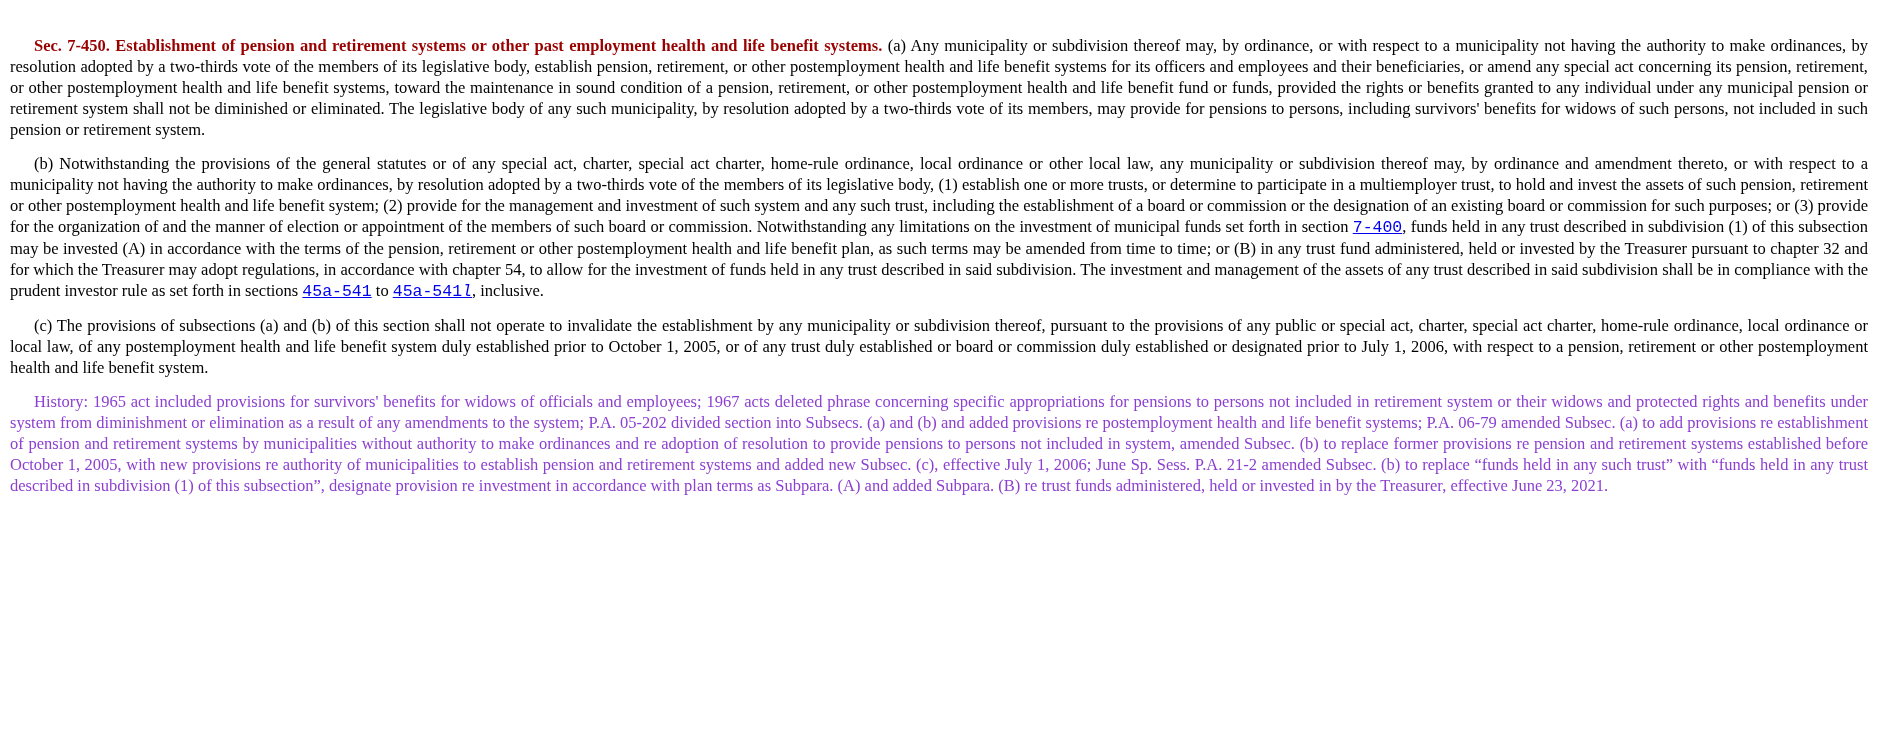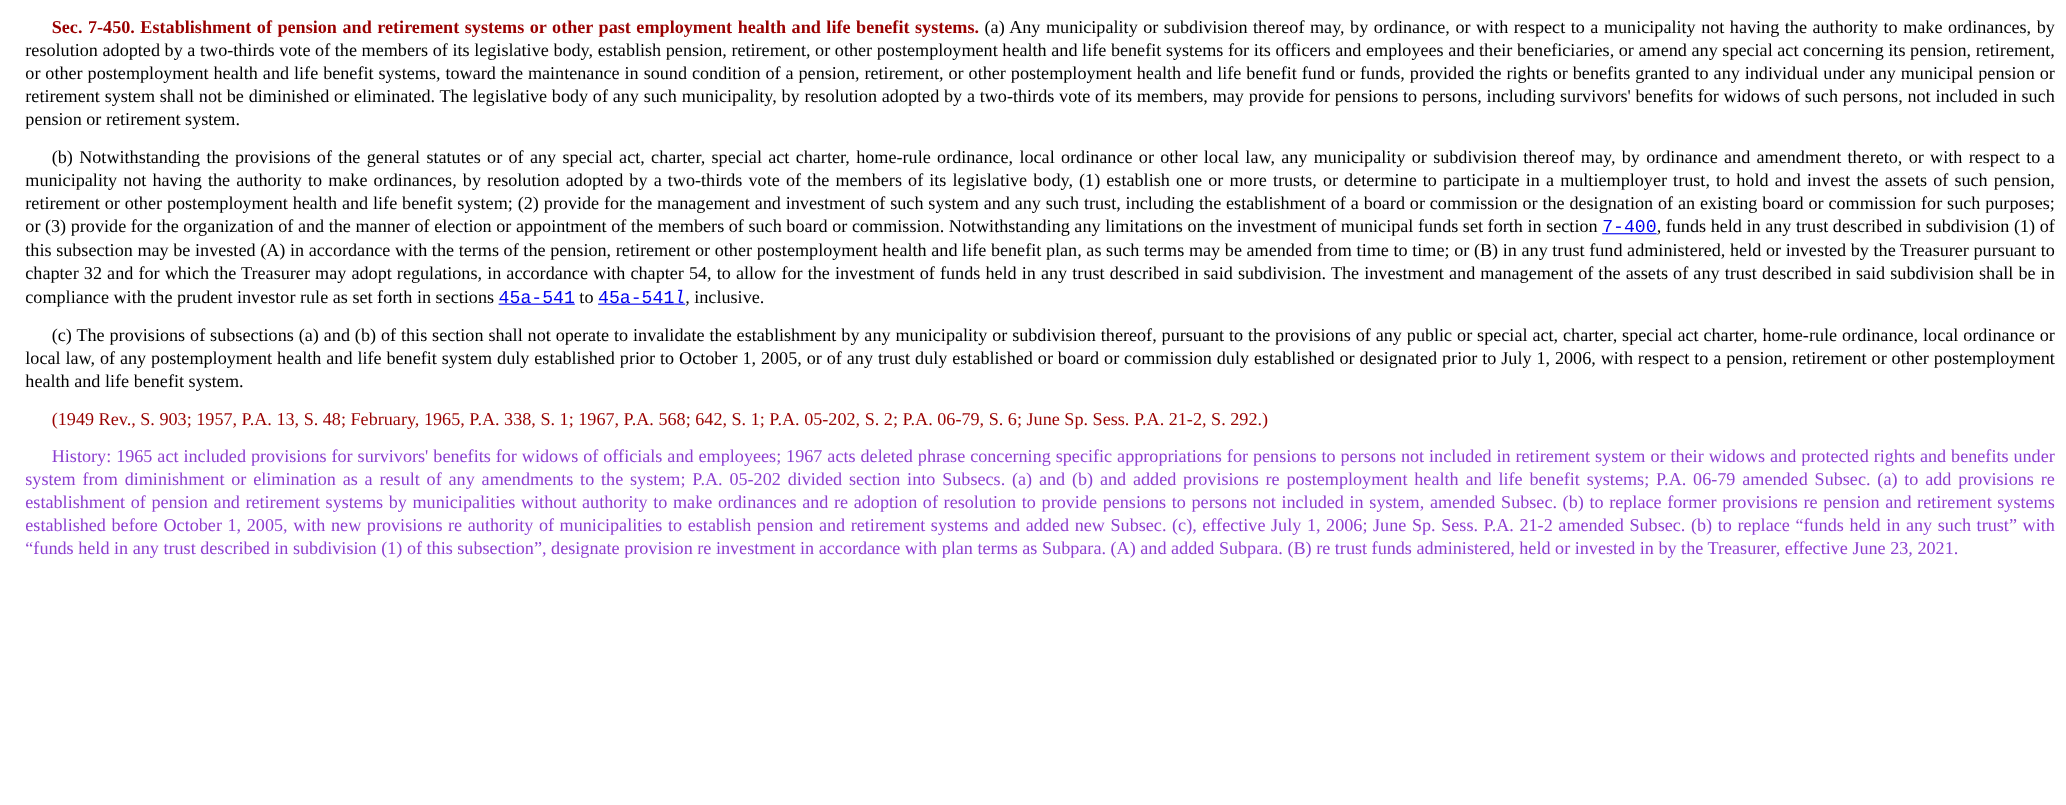--- a/index.html
+++ b/index.html
@@ -9,21 +9,22 @@
   }
   body {
     font-family: "Liberation Serif", "DejaVu Serif", serif;
     font-size: 16.5px;
     color: #000000;
     width: 1878px;
     min-height: 732px;
     box-sizing: border-box;
   }
   .doc {
-    padding: 14px 10px 10px 23px;
+    padding: 14px 10px 10px 10px;
+    margin-top: 21px;
   }
   p {
     margin: 0 0 13px 0;
     text-align: justify;
     text-indent: 24px;
     line-height: 21px;
   }
   .sec-heading {
     font-weight: bold;
     color: var(--heading, #990000);
@@ -51,21 +52,18 @@
     <span class="sec-heading">Sec. 7-450. Establishment of pension and retirement systems or other past employment health and life benefit systems.</span>
     <span>(a) Any municipality or subdivision thereof may, by ordinance, or with respect to a municipality not having the authority to make ordinances, by resolution adopted by a two-thirds vote of the members of its legislative body, establish pension, retirement, or other postemployment health and life benefit systems for its officers and employees and their beneficiaries, or amend any special act concerning its pension, retirement, or other postemployment health and life benefit systems, toward the maintenance in sound condition of a pension, retirement, or other postemployment health and life benefit fund or funds, provided the rights or benefits granted to any individual under any municipal pension or retirement system shall not be diminished or eliminated. The legislative body of any such municipality, by resolution adopted by a two-thirds vote of its members, may provide for pensions to persons, including survivors' benefits for widows of such persons, not included in such pension or retirement system.</span>
   </p>
 
   <p><span>(b) Notwithstanding the provisions of the general statutes or of any special act, charter, special act charter, home-rule ordinance, local ordinance or other local law, any municipality or subdivision thereof may, by ordinance and amendment thereto, or with respect to a municipality not having the authority to make ordinances, by resolution adopted by a two-thirds vote of the members of its legislative body, (1) establish one or more trusts, or determine to participate in a multiemployer trust, to hold and invest the assets of such pension, retirement or other postemployment health and life benefit system; (2) provide for the management and investment of such system and any such trust, including the establishment of a board or commission or the designation of an existing board or commission for such purposes; or (3) provide for the organization of and the manner of election or appointment of the members of such board or commission. Notwithstanding any limitations on the investment of municipal funds set forth in section </span><a href="#" class="stat-link">7-400</a><span>, funds held in any trust described in subdivision (1) of this subsection may be invested (A) in accordance with the terms of the pension, retirement or other postemployment health and life benefit plan, as such terms may be amended from time to time; or (B) in any trust fund administered, held or invested by the Treasurer pursuant to chapter 32 and for which the Treasurer may adopt regulations, in accordance with chapter 54, to allow for the investment of funds held in any trust described in said subdivision. The investment and management of the assets of any trust described in said subdivision shall be in compliance with the prudent investor rule as set forth in sections </span><a href="#" class="stat-link">45a-541</a><span> to </span><a href="#" class="stat-link">45a-541</a><a href="#" class="stat-link" style="font-style: italic;">l</a><span>, inclusive.</span></p>
 
   <p>
     <span>(c) The provisions of subsections (a) and (b) of this section shall not operate to invalidate the establishment by any municipality or subdivision thereof, pursuant to the provisions of any public or special act, charter, special act charter, home-rule ordinance, local ordinance or local law, of any postemployment health and life benefit system duly established prior to October 1, 2005, or of any trust duly established or board or commission duly established or designated prior to July 1, 2006, with respect to a pension, retirement or other postemployment health and life benefit system.</span>
   </p>
 
-  <p class="citation">
-    <span>(1949 Rev., S. 903; 1957, P.A. 13, S. 48; February, 1965, P.A. 338, S. 1; 1967, P.A. 568; 642, S. 1; P.A. 05-202, S. 2; P.A. 06-79, S. 6; June Sp. Sess. P.A. 21-2, S. 292.)</span>
-  </p>
 
   <p class="history">
     <span>History: 1965 act included provisions for survivors' benefits for widows of officials and employees; 1967 acts deleted phrase concerning specific appropriations for pensions to persons not included in retirement system or their widows and protected rights and benefits under system from diminishment or elimination as a result of any amendments to the system; P.A. 05-202 divided section into Subsecs. (a) and (b) and added provisions re postemployment health and life benefit systems; P.A. 06-79 amended Subsec. (a) to add provisions re establishment of pension and retirement systems by municipalities without authority to make ordinances and re adoption of resolution to provide pensions to persons not included in system, amended Subsec. (b) to replace former provisions re pension and retirement systems established before October 1, 2005, with new provisions re authority of municipalities to establish pension and retirement systems and added new Subsec. (c), effective July 1, 2006; June Sp. Sess. P.A. 21-2 amended Subsec. (b) to replace “funds held in any such trust” with “funds held in any trust described in subdivision (1) of this subsection”, designate provision re investment in accordance with plan terms as Subpara. (A) and added Subpara. (B) re trust funds administered, held or invested in by the Treasurer, effective June 23, 2021.</span>
   </p>
 
 </div>
 
 </body></html>

